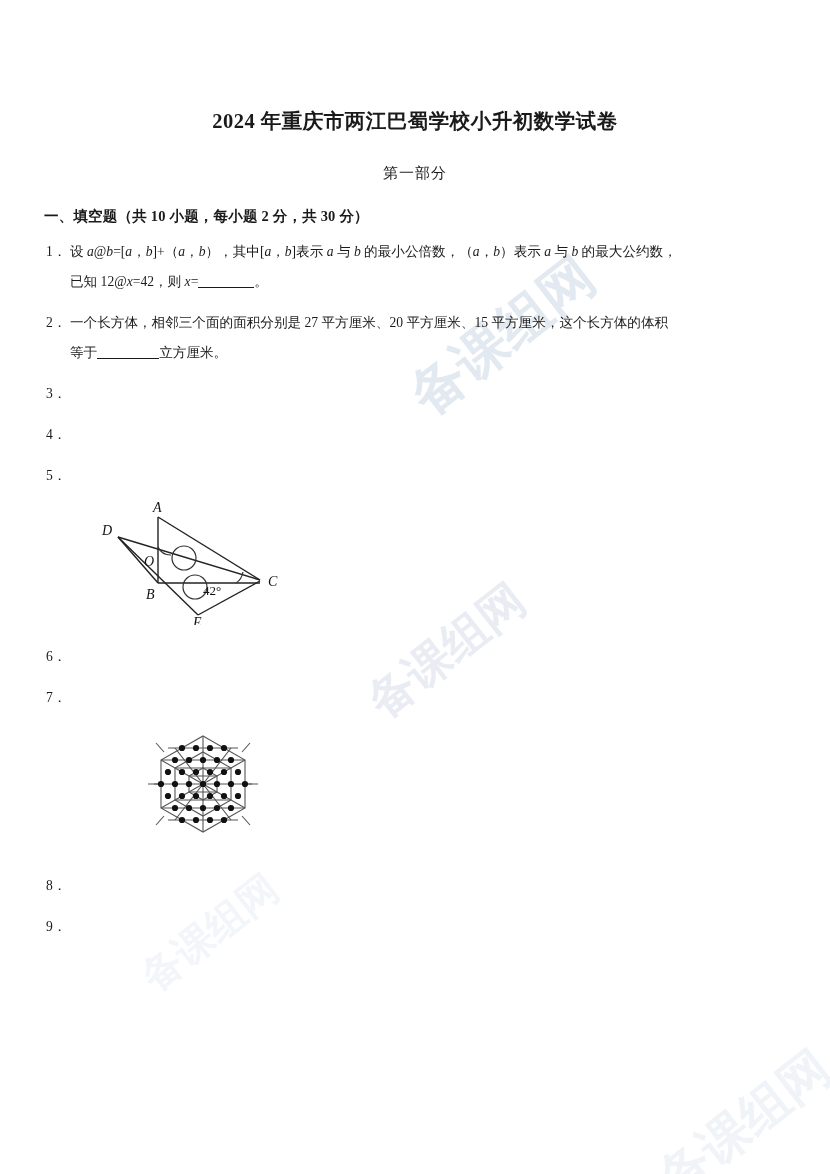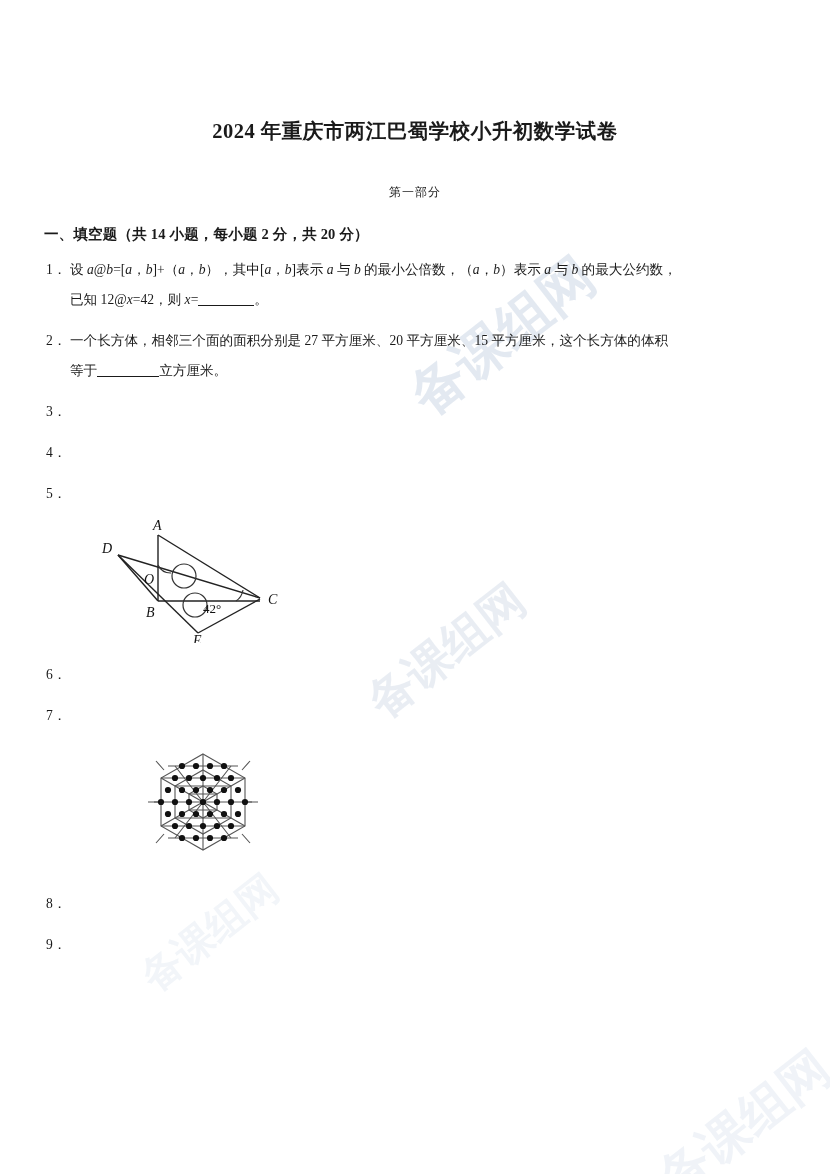--- a/index.html
+++ b/index.html
@@ -36,27 +36,27 @@
     position: relative;
     z-index: 2;
     padding: 0 44px;
   }
 
   .doc-title {
     text-align: center;
     font-size: 20.5px;
     font-weight: 700;
     letter-spacing: .5px;
-    margin: 14px;
+    margin: 4px;
     padding-top: 105px;
     line-height: 1.2;
   }
   .part-title {
     text-align: center;
-    font-size: 12px;
+    font-size: 15px;
     font-weight: 400;
     margin: 0;
     padding-top: 26px;
     letter-spacing: 1px;
   }
   .section-head {
     font-size: 14.5px;
     font-weight: 700;
     margin: 0;
     padding-top: 24px;
@@ -102,21 +102,21 @@
 
 <div class="wm wm-1">备课组网</div>
 <div class="wm wm-2">备课组网</div>
 <div class="wm wm-3">备课组网</div>
 <div class="wm wm-4">备课组网</div>
 
 <div class="page">
 
   <h1 class="doc-title">2024 年重庆市两江巴蜀学校小升初数学试卷</h1>
   <div class="part-title">第一部分</div>
-  <div class="section-head">一、填空题（共 14 小题，每小题 2 分，共 20 分）</div>
+  <div class="section-head">一、填空题（共 10 小题，每小题 2 分，共 30 分）</div>
 
   <div class="q">
     <div class="q-num">1．</div>
     <div class="q-body">
       设 <i>a</i>@<i>b</i>=[<i>a</i>，<i>b</i>]+（<i>a</i>，<i>b</i>），其中[<i>a</i>，<i>b</i>]表示 <i>a</i> 与 <i>b</i> 的最小公倍数，（<i>a</i>，<i>b</i>）表示 <i>a</i> 与 <i>b</i> 的最大公约数，<br>
       已知 12@<i>x</i>=42，则 <i>x</i>=<span class="blank w1"></span>。
     </div>
   </div>
 
   <div class="q">

